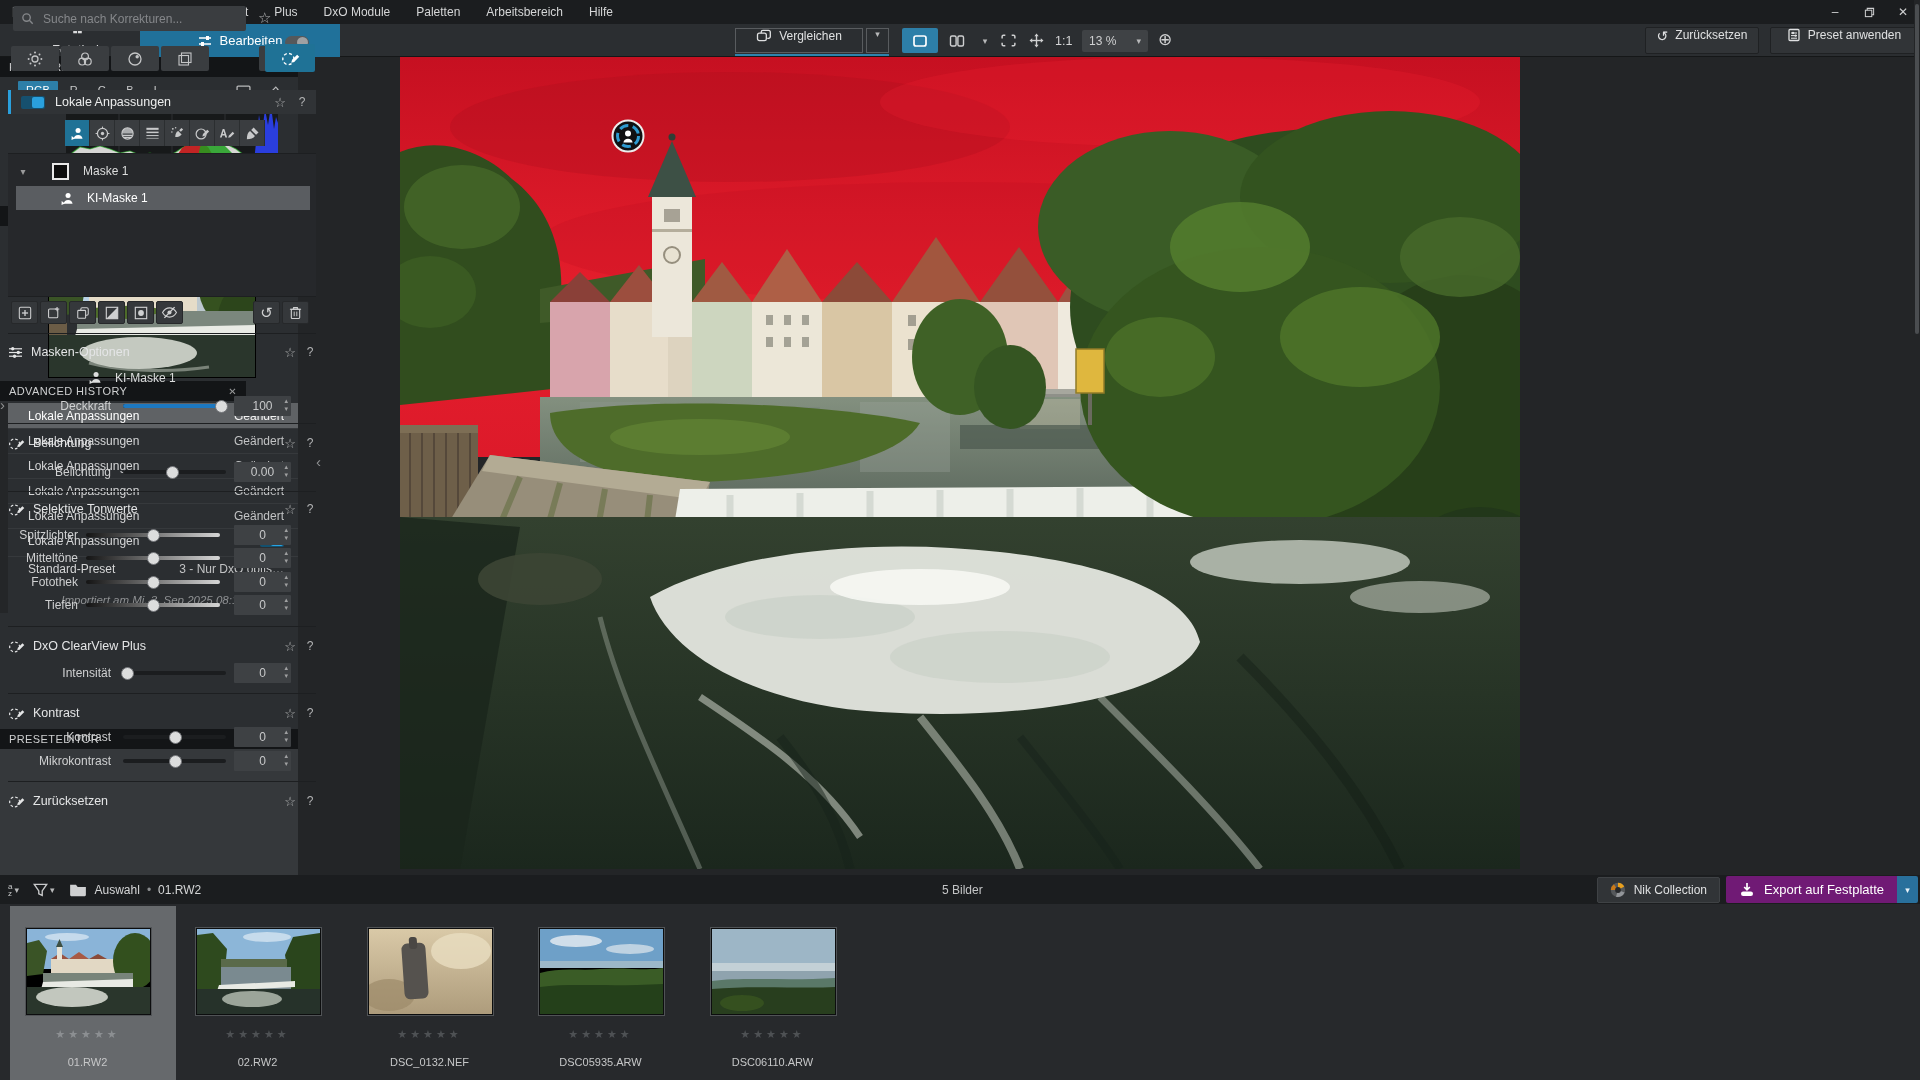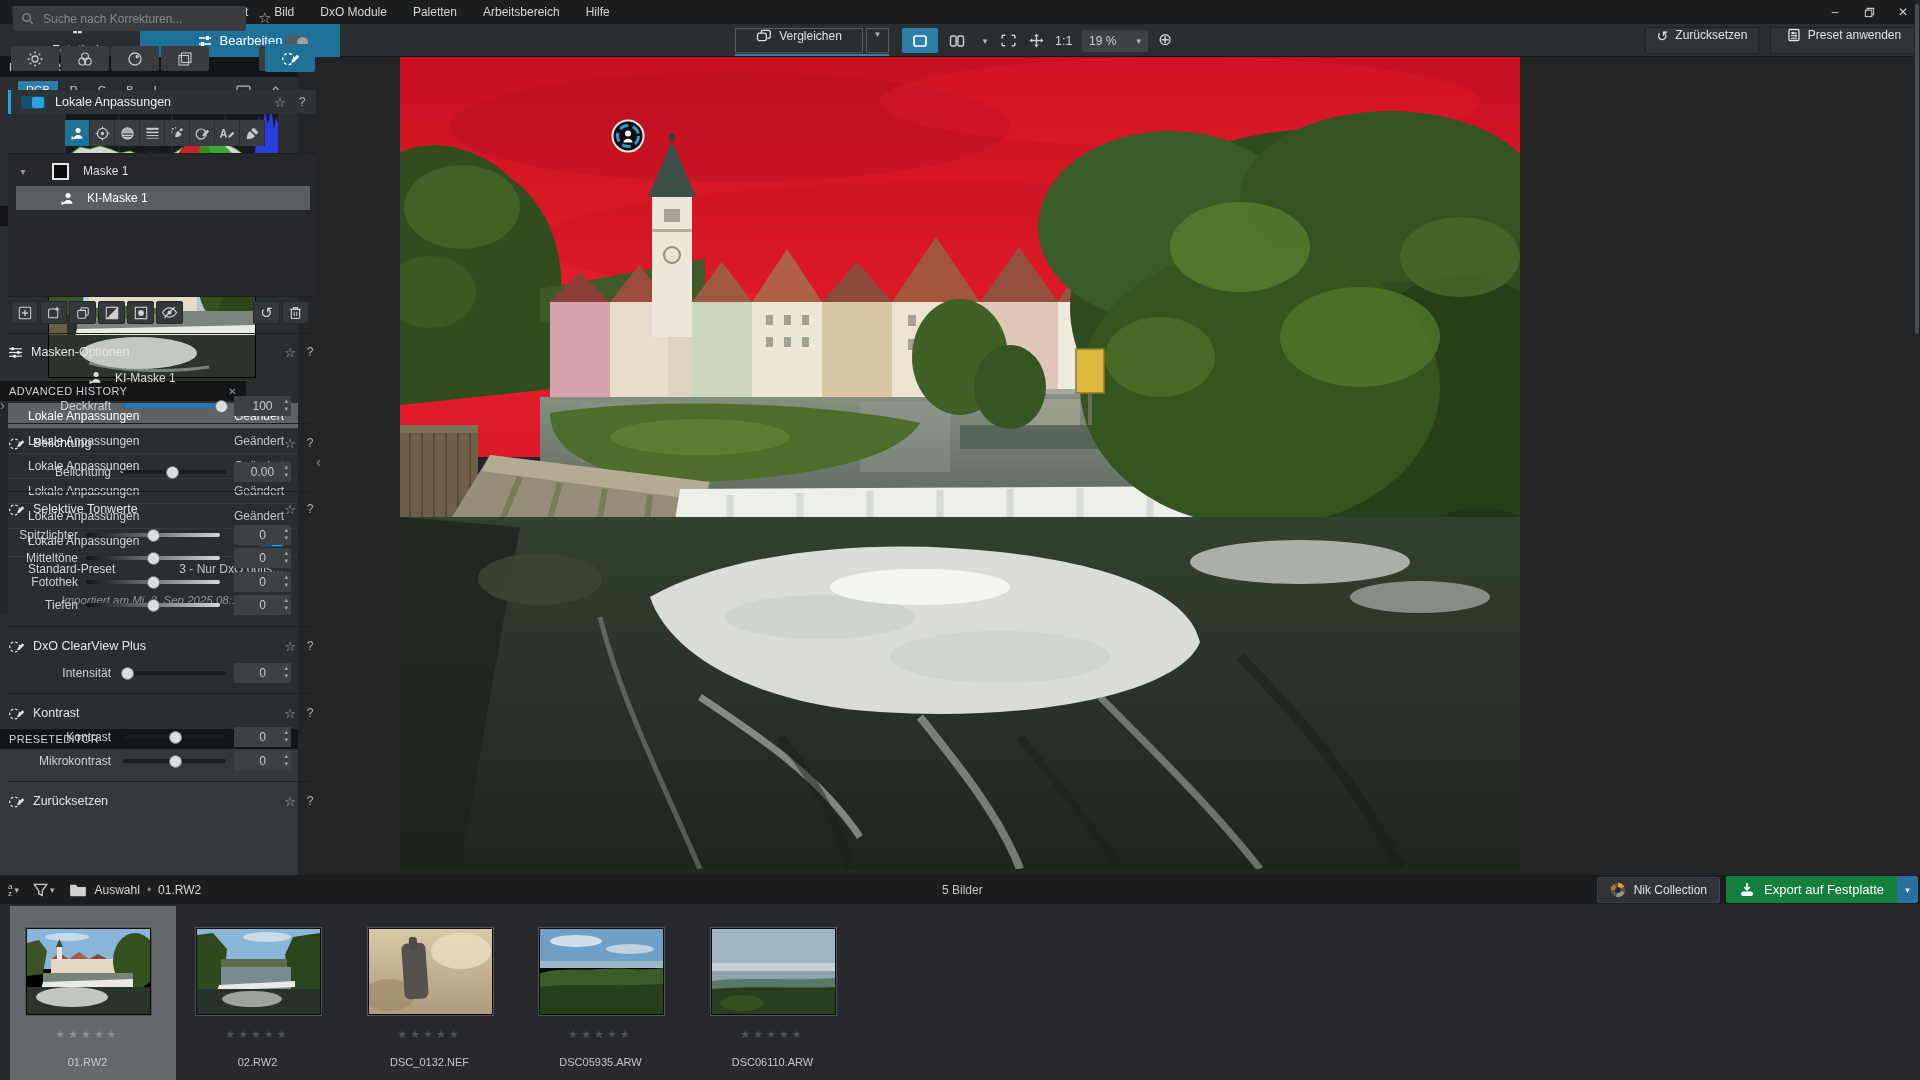--- a/index.html
+++ b/index.html
@@ -286,21 +286,21 @@
           <path d="M3.5,3.5 V1.5 h7 v7 h-2" fill="none" stroke="currentColor" stroke-width="1.1"></path>
         </symbol>
 </defs>
     </svg>
 
 <div id="menubar">
   <span id="logo">DxO</span>
   <span class="menu-item">Datei</span>
   <span class="menu-item">Bearbeiten</span>
   <span class="menu-item">Ansicht</span>
-  <span class="menu-item">Bild</span>
+  <span class="menu-item">Plus</span>
   <span class="menu-item">DxO Module</span>
   <span class="menu-item">Paletten</span>
   <span class="menu-item">Arbeitsbereich</span>
   <span class="menu-item">Hilfe</span>
   <div id="winctrl">
     <span class="winbtn">–</span>
     <span class="winbtn">
           <svg class="ic" width="11" height="11">
             <use href="#sym-restore"></use>
           </svg>
@@ -353,21 +353,21 @@
           <use href="#sym-fit"></use>
         </svg>
       </div>
   <div class="abs" style="left:1029px;top:9px;color:#cfd0d1;">
         <svg class="ic" width="15" height="15">
           <use href="#sym-pan"></use>
         </svg>
       </div>
   <span class="abs" style="left:1055px;top:10px;color:#d5d6d7;font-size:12.5px;">1:1</span>
   <div class="abs flex" style="left:1082px;top:6px;width:66px;height:22px;background:#3f4245;border-radius:2px;justify-content:space-between;padding:0 7px;box-sizing:border-box;">
-    <span style="color:#cfd0d1;">19 %</span>
+    <span style="color:#cfd0d1;">13 %</span>
     <span class="dd">▾</span>
   </div>
   <span class="abs" style="left:1158px;top:5px;font-size:17px;color:#cfd0d1;">⊕</span>
 
   <div class="tbtn filled abs" style="left:1645px;top:3px;width:114px;height:27px;">
     <span style="font-size:14px;">↺</span>
     <span>Zurücksetzen</span>
   </div>
   <div class="tbtn filled abs" style="left:1770px;top:3px;width:148px;height:27px;">
     <svg class="ic" width="14" height="14">
@@ -988,21 +988,21 @@
   <span class="abs" style="left:942px;color:#c4c5c6;">5 Bilder</span>
 
   <div class="flex" style="margin-left:auto;gap:6px;padding-right:2px;">
     <div class="flex" style="height:24px;background:#313437;border:1px solid #3f4245;border-radius:2px;padding:0 12px;gap:8px;color:#dfe0e1;">
       <svg class="ic" width="16" height="16">
             <use href="#sym-nik"></use>
           </svg>
       <span>Nik Collection</span>
     </div>
     <div class="flex" style="height:27px;border-radius:2px;overflow:hidden;">
-      <div class="flex" style="height:27px;background:#15803d;padding:0 13px;gap:9px;color:#fff;font-size:13px;">
+      <div class="flex" style="height:27px;background:#701a75;padding:0 13px;gap:9px;color:#fff;font-size:13px;">
         <svg class="ic" width="16" height="15">
               <use href="#sym-download"></use>
             </svg>
         <span>Export auf Festplatte</span>
       </div>
       <div class="flex" style="height:27px;width:21px;background:#29709c;justify-content:center;color:#fff;">
             <span class="dd" style="color:#e8f2f8;">▾</span>
           </div>
     </div>
   </div>

